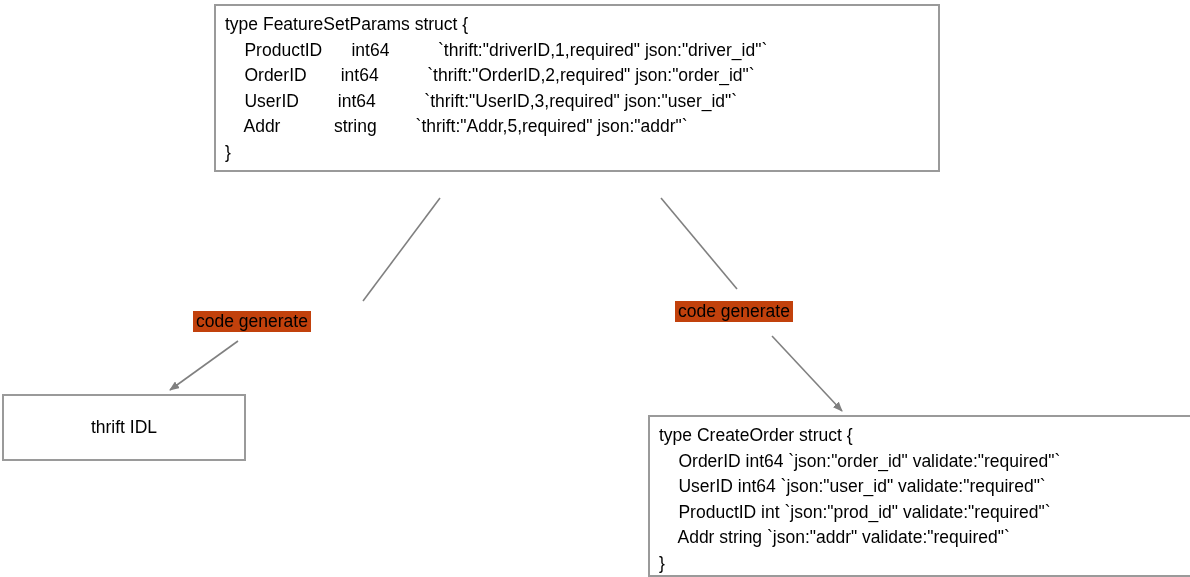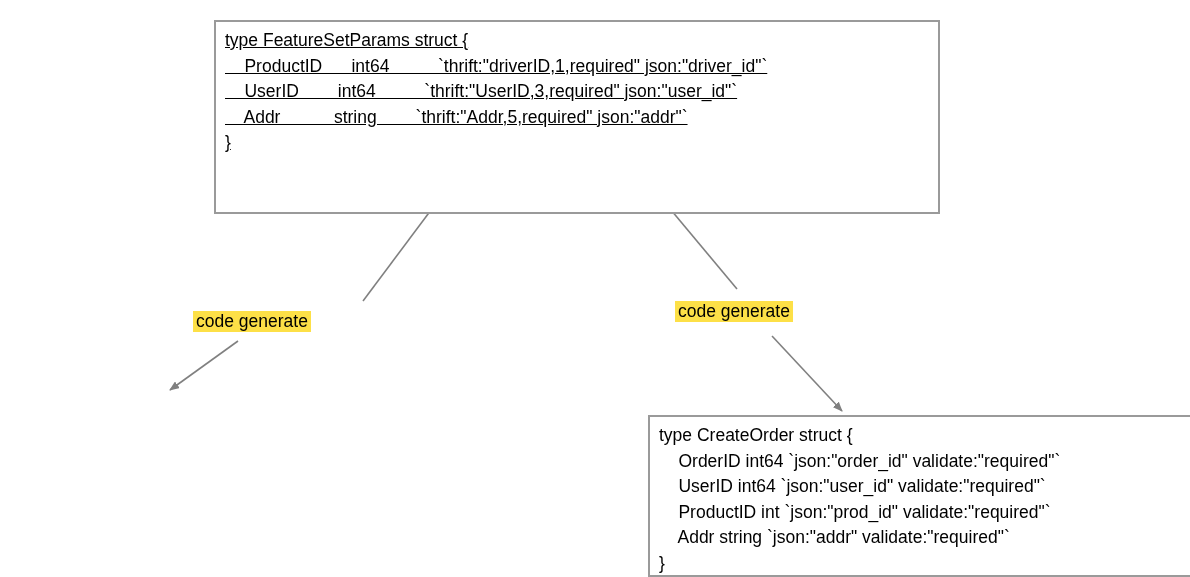--- a/index.html
+++ b/index.html
@@ -38,24 +38,23 @@
   .code-line {
     font-family: "Liberation Sans", sans-serif;
     font-size: 17.5px;
     line-height: 25.5px;
     white-space: pre;
     color: #000000;
     padding-left: 9px;
   }
   #node-featuresetparams {
     left: 214px;
-    top: 20px;
+    top: 4px;
     width: 726px;
-    height: 194px;
-    text-decoration: underline;
+    height: 168px;
   }
   #node-createorder {
     left: 648px;
     top: 415px;
     width: 554px;
     height: 162px;
   }
   #node-thrift-idl {
     left: 2px;
     top: 394px;
@@ -67,21 +66,21 @@
   }
   #node-thrift-idl .label {
     font-size: 17.5px;
     color: #000000;
   }
   .edge-label {
     position: absolute;
     font-size: 17.5px;
     color: #000000;
     white-space: nowrap;
-    background: #fde047;
+    background: #c2410c;
     padding: 0 3px;
   }
   #edge-label-left {
     left: 193px;
     top: 311px;
   }
   #edge-label-right {
     left: 675px;
     top: 301px;
   }
@@ -105,25 +104,29 @@
 
     <g>
       <line x1="661" y1="198" x2="737" y2="289" stroke="#808080" stroke-width="1.6"></line>
       <line x1="772" y1="336" x2="842" y2="411" stroke="#808080" stroke-width="1.6" marker-end="url(#arrowhead)"></line>
     </g>
   </svg>
 
   <div class="node code-node" id="node-featuresetparams">
     <div class="code-line">type FeatureSetParams struct {</div>
     <div class="code-line">    ProductID      int64          `thrift:"driverID,1,required" json:"driver_id"`</div>
+    <div class="code-line">    OrderID       int64          `thrift:"OrderID,2,required" json:"order_id"`</div>
     <div class="code-line">    UserID        int64          `thrift:"UserID,3,required" json:"user_id"`</div>
     <div class="code-line">    Addr           string        `thrift:"Addr,5,required" json:"addr"`</div>
     <div class="code-line">}</div>
   </div>
 
+  <div class="node" id="node-thrift-idl">
+    <span class="label">thrift IDL</span>
+  </div>
 
   <div class="node code-node" id="node-createorder">
     <div class="code-line">type CreateOrder struct {</div>
     <div class="code-line">    OrderID int64 `json:"order_id" validate:"required"`</div>
     <div class="code-line">    UserID int64 `json:"user_id" validate:"required"`</div>
     <div class="code-line">    ProductID int `json:"prod_id" validate:"required"`</div>
     <div class="code-line">    Addr string `json:"addr" validate:"required"`</div>
     <div class="code-line">}</div>
   </div>
 

